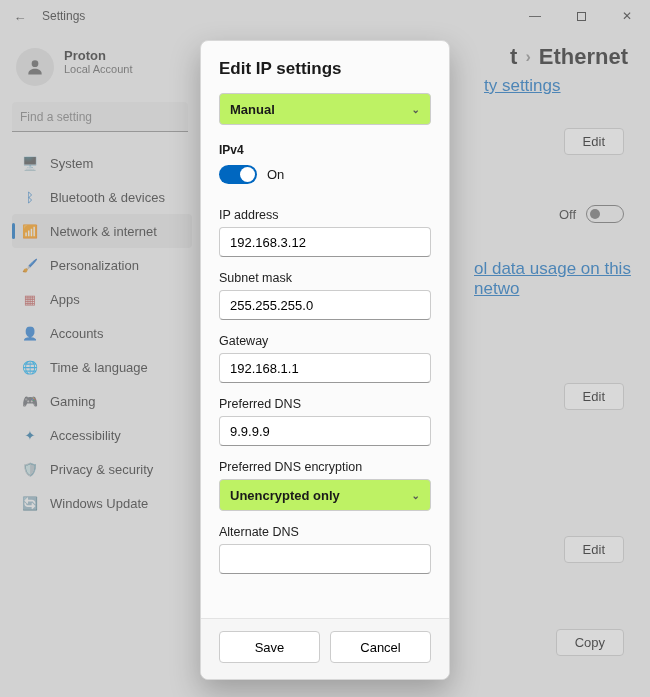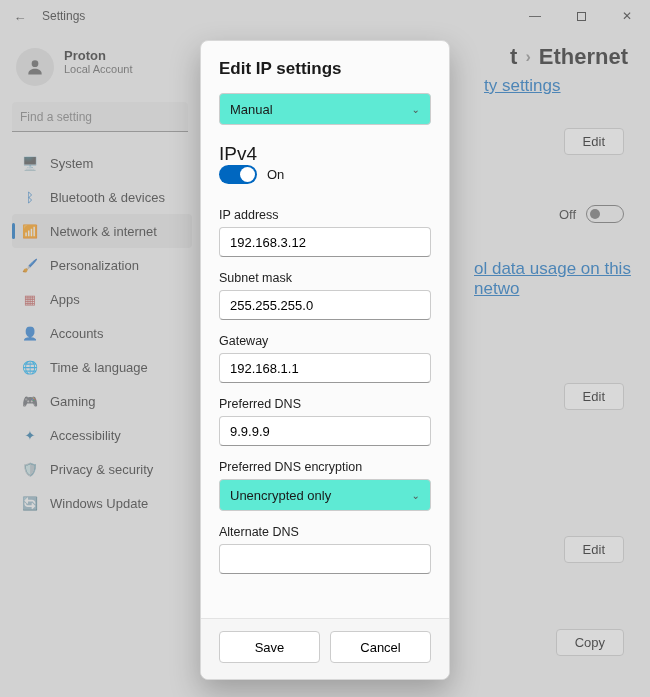--- a/index.html
+++ b/index.html
@@ -35,22 +35,22 @@
   .link { color: #0067c0; font-size: 17px; text-decoration: underline; }
   .card-row { display: flex; justify-content: flex-end; align-items: center; padding: 8px 12px; margin-top: 18px; }
   .btn-sm { background: #fff; border: 1px solid #ccc; border-radius: 4px; padding: 5px 18px; font-size: 13px; margin-left: 26px; }
   .toggle-off { width: 38px; height: 18px; border: 1.5px solid #666; border-radius: 10px; position: relative; display: inline-block; }
   .toggle-off::after { content: ""; position: absolute; left: 3px; top: 2.5px; width: 10px; height: 10px; border-radius: 50%; background: #666; }
 
   
   .dialog { position: absolute; left: 200px; top: 40px; width: 250px; height: 640px; background: #fbfbfb; border: 1px solid #d8d8d8; border-radius: 8px; z-index: 10; box-shadow: 0 12px 30px rgba(0,0,0,0.25); display: flex; flex-direction: column; }
   .dlg-body { padding: 18px 18px 8px 18px; overflow: hidden; flex: 1; }
   .dlg-title { font-size: 17px; font-weight: 600; margin-bottom: 14px; }
-  .dlg-select { width: 100%; height: 32px; border: 1px solid #ccc; border-radius: 4px; background: #5eead4; padding: 0 10px; font-size: 13px; display: flex; align-items: center; justify-content: space-between; margin-bottom: 18px; }
-  .dlg-sec { font-size: 19px; font-weight: 400; }
+  .dlg-select { width: 100%; height: 32px; border: 1px solid #ccc; border-radius: 4px; background: #bef264; padding: 0 10px; font-size: 13px; display: flex; align-items: center; justify-content: space-between; margin-bottom: 18px; font-weight: bold; }
+  .dlg-sec { font-size: 12px; font-weight: 700; margin-bottom: 8px; }
   .toggle-row { display: flex; align-items: center; gap: 10px; margin-bottom: 24px; }
   .toggle-on { width: 38px; height: 19px; background: #0067c0; border-radius: 10px; position: relative; }
   .toggle-on::after { content: ""; position: absolute; right: 2px; top: 2px; width: 15px; height: 15px; border-radius: 50%; background: #fff; }
   .fld-label { font-size: 12.5px; color: #222; margin-bottom: 5px; }
   .fld-input { width: 100%; height: 30px; border: 1px solid #ccc; border-bottom: 1.5px solid #999; border-radius: 4px; padding: 0 10px; font-size: 13px; background: #fff; margin-bottom: 14px; }
   .dlg-footer { border-top: 1px solid #e3e3e3; padding: 12px 18px 16px; display: flex; gap: 10px; background: #f6f6f6; border-radius: 0 0 8px 8px; }
   .dlg-btn { flex: 1; height: 32px; border: 1px solid #ccc; border-radius: 4px; background: #fff; font-size: 13px; }
   .chev { font-size: 10px; color: #555; }
   .bottomtext { position: absolute; bottom: 16px; left: 320px; font-size: 12px; color: #333; }
 </style>

